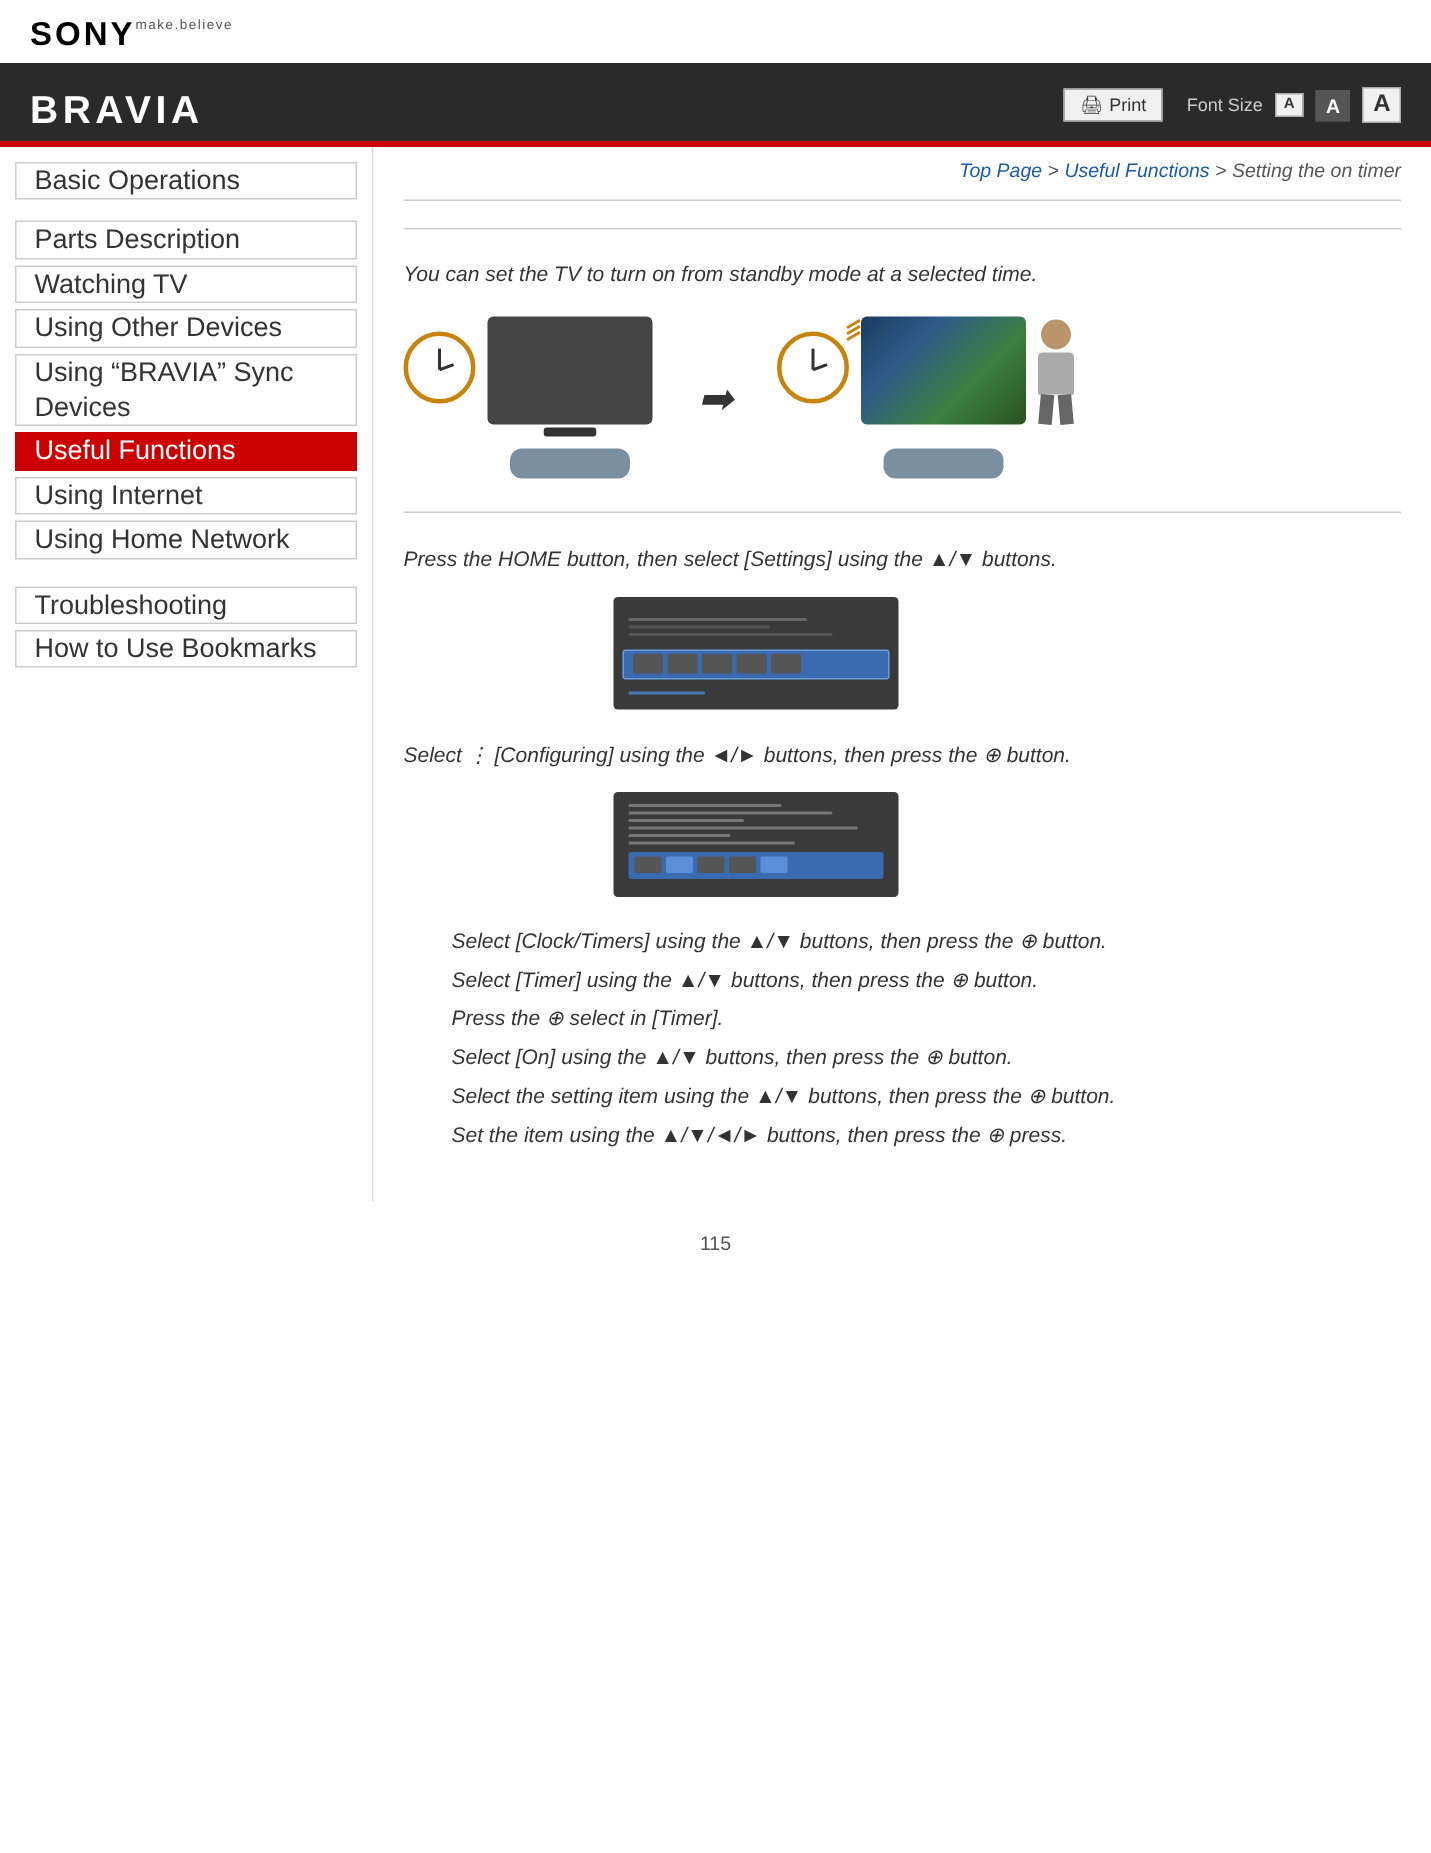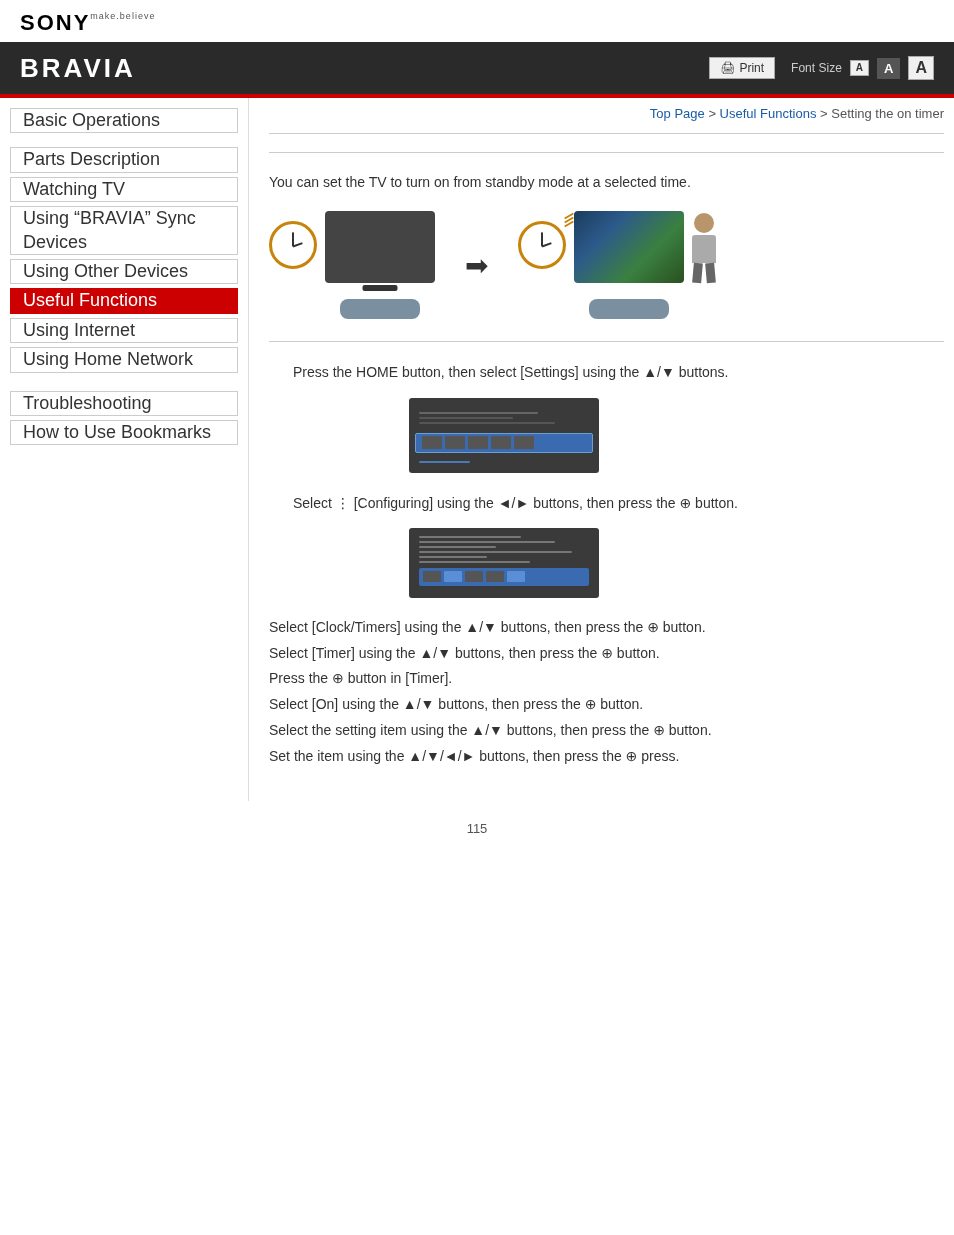--- a/index.html
+++ b/index.html
@@ -5,21 +5,21 @@
     * { box-sizing: border-box; margin: 0; padding: 0; }
     body { font-family: Arial, sans-serif; font-size: 14px; background: #fff; color: #333; width: 954px; min-height: 1235px; }
 
     
     .top-bar { padding: 12px 20px 8px 20px; }
     .sony-logo { display: flex; flex-direction: row; line-height: 1; }
     .sony-logo .sony-text { font-size: 22px; font-weight: bold; letter-spacing: 2px; color: #000; }
     .sony-logo .tagline { font-size: 9px; color: #555; letter-spacing: 1px; }
 
     
-    .bravia-header { background: #2a2a2a; display: flex; align-items: center; justify-content: space-between; padding: 16px 20px; height: 52px; }
+    .bravia-header { background: #2a2a2a; display: flex; align-items: flex-start; justify-content: space-between; padding: 16px 20px; height: 52px; }
     .bravia-title { color: #fff; font-size: 26px; font-weight: bold; letter-spacing: 3px; }
     .header-controls { display: flex; align-items: center; gap: 8px; }
     .print-btn { border: 1px solid #aaa; background: #f0f0f0; padding: 3px 10px; font-size: 12px; cursor: pointer; display: flex; align-items: center; gap: 4px; color: #333; }
     .font-size-label { color: #ccc; font-size: 12px; margin-left: 8px; }
     .font-btn { border: 1px solid #aaa; background: #f0f0f0; cursor: pointer; color: #333; font-weight: bold; line-height: 1; }
     .font-btn.small { font-size: 10px; padding: 2px 5px; }
     .font-btn.medium { font-size: 13px; padding: 3px 6px; background: #555; color: #fff; border-color: #555; }
     .font-btn.large { font-size: 16px; padding: 3px 6px; }
 
     
@@ -28,42 +28,42 @@
     
     .main-layout { display: flex; width: 100%; }
 
     
     .sidebar { width: 248px; min-width: 248px; padding: 10px 10px 10px 10px; }
     .sidebar-item { border: 1px solid #ccc; padding: 0 12px; margin-bottom: 4px; font-size: 18px; cursor: pointer; color: #333; background: #fff; line-height: 1.3; }
     .sidebar-item.active { background: #cc0000; color: #fff; border-color: #cc0000; }
     .sidebar-spacer { height: 14px; }
 
     
-    .content { flex: 1; padding: 0 10px 30px 20px; border-left: 1px solid #ddd; }
+    .content { flex: 1; padding: 0 20px 30px 20px; border-left: 1px solid #ddd; font-style: italic; }
 
     
     .breadcrumb { padding: 8px 0 4px 0; font-size: 13px; color: #555; text-align: right; }
     .breadcrumb a { color: #1a5ba6; text-decoration: none; }
 
     hr.section-divider { border: none; border-top: 1px solid #ccc; margin: 8px 0 18px 0; }
 
     
     .illustration-row { display: flex; align-items: center; justify-content: flex-start; gap: 20px; margin: 18px 0 22px 0; }
     .illus-group { display: flex; flex-direction: column; align-items: center; gap: 6px; }
     .arrow-icon { font-size: 28px; color: #333; margin: 0 10px; align-self: center; }
 
     
     .content-text { font-size: 14px; line-height: 1.6; margin-bottom: 14px; }
-    .step-text { font-size: 14px; line-height: 1.8; margin-bottom: 8px; margin-left: 24px; }
+    .step-text { font-size: 14px; line-height: 1.8; margin-bottom: 8px; }
 
     
     .screenshot-container { margin: 12px 0 18px 140px; }
 
     
-    .steps-section { margin-top: 14px; }
+    .steps-section { margin-top: 14px; margin-left: 32px; }
     .step-line { font-size: 14px; line-height: 1.7; margin-bottom: 2px; }
 
     
     .page-footer { text-align: center; padding: 20px; font-size: 13px; color: #555; }
   </style>
 </head>
 <body>
 
 <div class="top-bar">
   <div class="sony-logo">
@@ -87,22 +87,22 @@
 </div>
 <div class="red-bar"></div>
 
 <div class="main-layout">
 
   <div class="sidebar">
     <div class="sidebar-item">Basic Operations</div>
     <div style="height:10px"></div>
     <div class="sidebar-item">Parts Description</div>
     <div class="sidebar-item">Watching TV</div>
+    <div class="sidebar-item">Using Other Devices</div>
     <div class="sidebar-item">Using “BRAVIA” Sync Devices</div>
-    <div class="sidebar-item">Using Other Devices</div>
     <div class="sidebar-item active">Useful Functions</div>
     <div class="sidebar-item">Using Internet</div>
     <div class="sidebar-item">Using Home Network</div>
     <div class="sidebar-spacer"></div>
     <div class="sidebar-item">Troubleshooting</div>
     <div class="sidebar-item">How to Use Bookmarks</div>
   </div>
 
   <div class="content">
 
@@ -219,21 +219,21 @@
           <div style="width:18px; height:11px; background:#555; border-radius:1px;"></div>
           <div style="width:18px; height:11px; background:#555; border-radius:1px;"></div>
           <div style="width:18px; height:11px; background:#5a8fd8; border-radius:1px;"></div>
         </div>
       </div>
     </div>
 
     <div class="steps-section">
       <p class="step-line">Select [Clock/Timers] using the ▲/▼ buttons, then press the ⊕ button.</p>
       <p class="step-line">Select [Timer] using the ▲/▼ buttons, then press the ⊕ button.</p>
-      <p class="step-line">Press the ⊕ button in [Timer].</p>
+      <p class="step-line">Press the ⊕ select in [Timer].</p>
       <p class="step-line">Select [On] using the ▲/▼ buttons, then press the ⊕ button.</p>
       <p class="step-line">Select the setting item using the ▲/▼ buttons, then press the ⊕ button.</p>
       <p class="step-line">Set the item using the ▲/▼/◄/► buttons, then press the ⊕ press.</p>
     </div>
 
   </div>
 </div>
 
 <div class="page-footer">
   <span>115</span>

